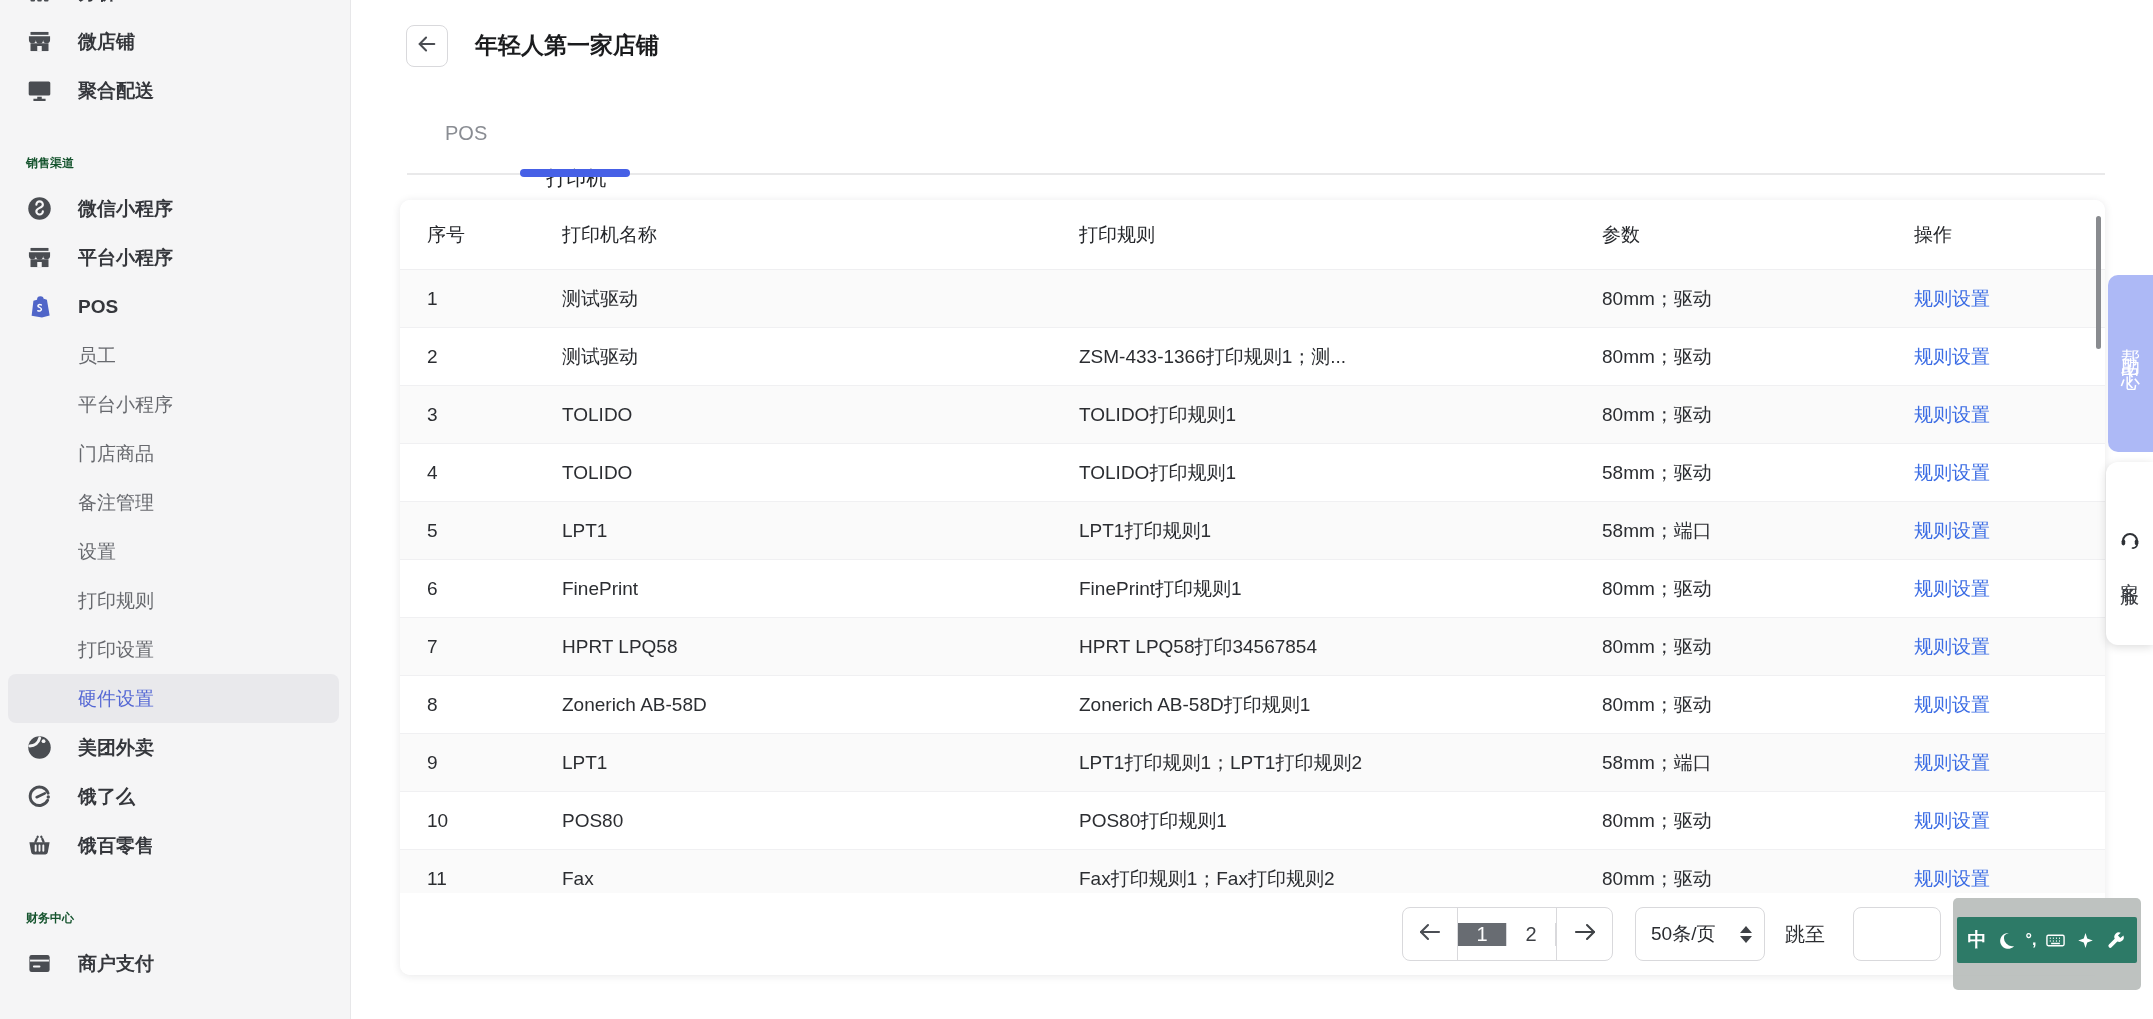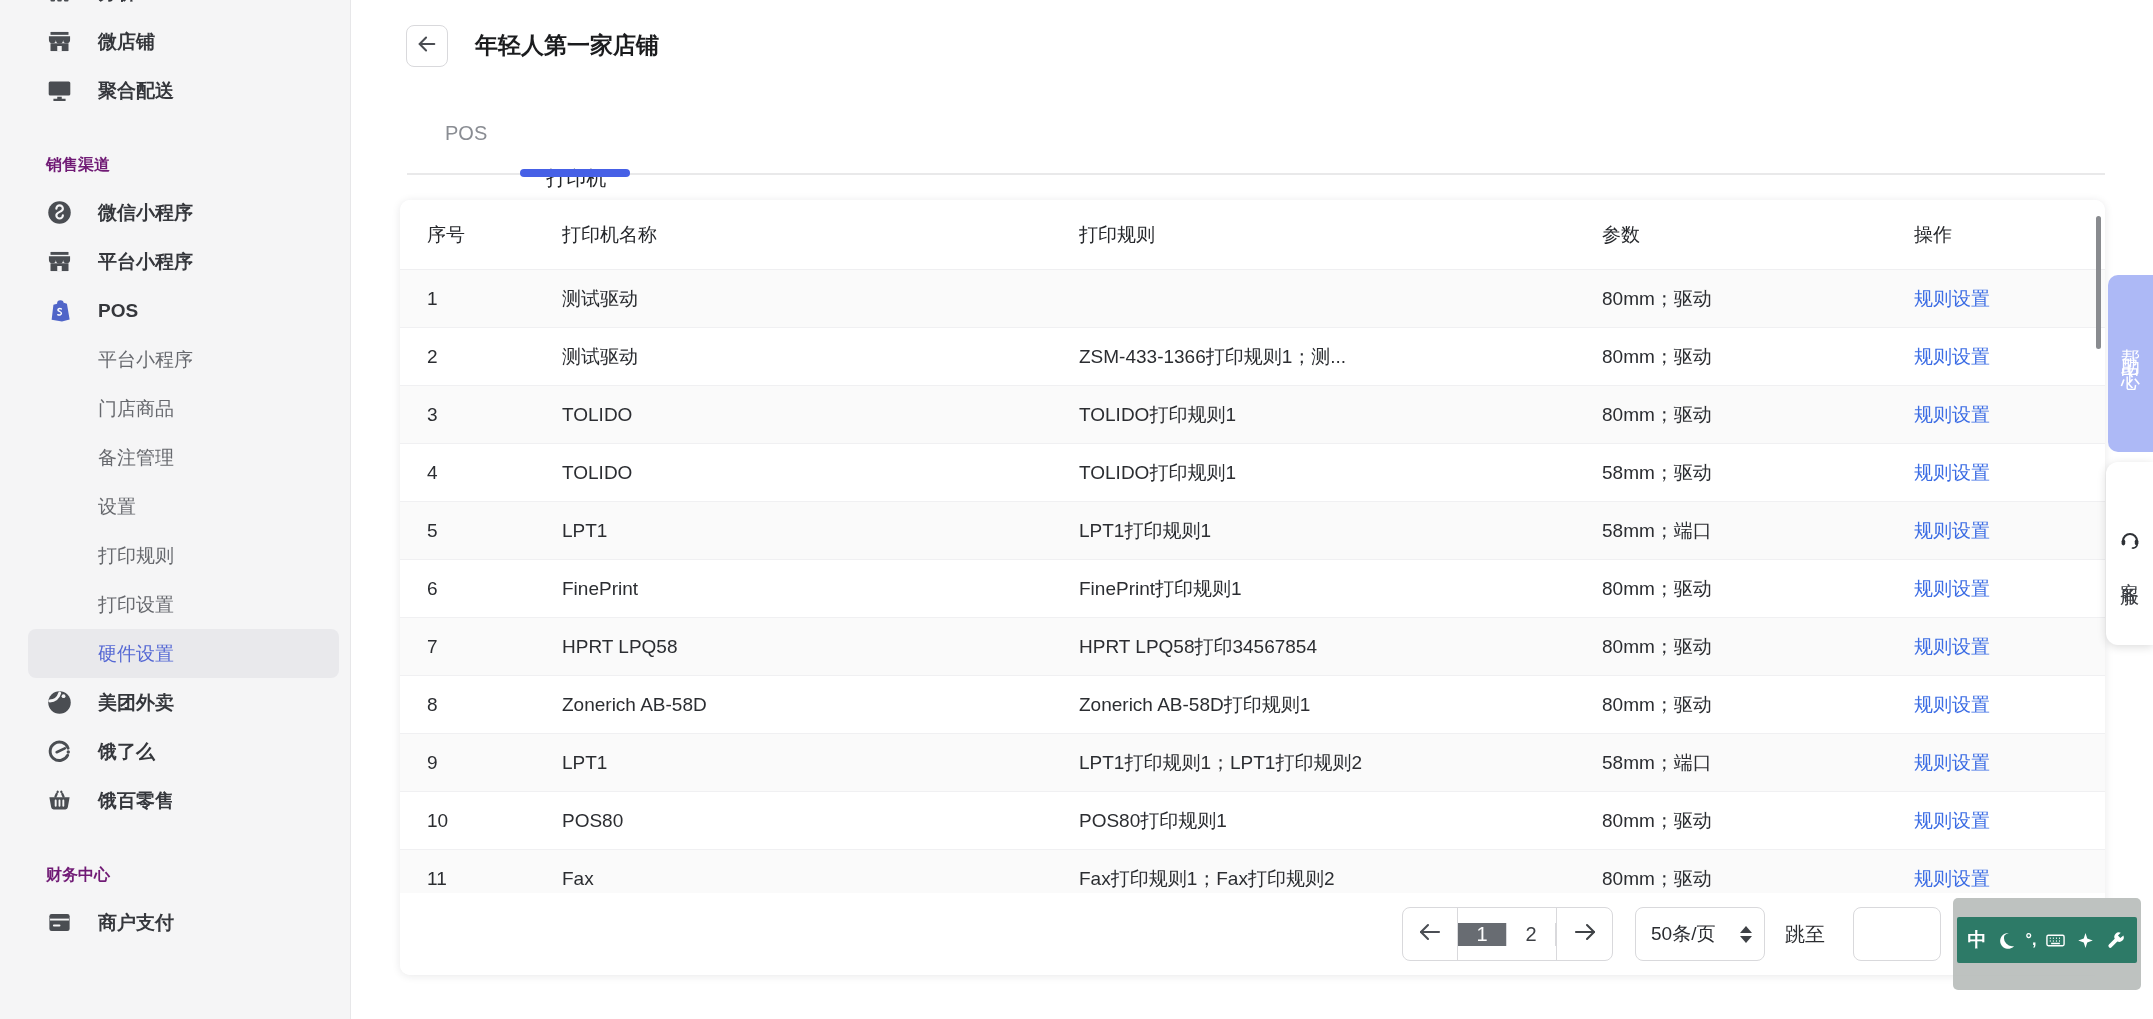--- a/index.html
+++ b/index.html
@@ -1,29 +1,29 @@
 <!DOCTYPE html>
 <html><head>
 <meta charset="utf-8">
 <style>
   html,body{margin:0;padding:0;background:#fff;}
   .screen{position:relative;width:2153px;height:1019px;overflow:hidden;background:#fff;
           font-family:"Liberation Sans","DejaVu Sans",sans-serif;color:#2b2d31;}
 
   
   .sidebar{position:absolute;left:0;top:0;width:351px;height:1019px;background:#f5f5f6;
-           border-right:1px solid #e7e7e9;overflow:hidden;box-sizing:border-box;padding-left:20px;}
+           border-right:1px solid #e7e7e9;overflow:hidden;box-sizing:border-box;}
   .side-item{display:flex;align-items:center;height:49px;padding-left:26px;font-size:19px;
              font-weight:600;color:#35373c;cursor:pointer;}
   .side-item .icn{width:27px;height:27px;margin-right:25px;display:flex;align-items:center;justify-content:center;}
   .side-item .icn svg{width:27px;height:27px;}
   .side-sub{height:49px;display:flex;align-items:center;padding-left:78px;font-size:19px;
             color:#67696e;font-weight:400;cursor:pointer;}
   .side-sub.selected{background:#e9e9ec;border-radius:8px;margin:0 11px 0 8px;padding-left:70px;color:#5568d4;text-align:right;}
-  .side-section{margin:40px 0 12px 26px;font-size:16px;color:#701a75;font-weight:600;}
+  .side-section{margin:40px 0 12px 26px;font-size:12px;color:#14532d;font-weight:600;}
 
   
   .back-btn{position:absolute;left:406px;top:25px;width:42px;height:42px;border:1px solid #d9d9dc;
             border-radius:8px;background:#fff;display:flex;align-items:center;justify-content:center;
             box-sizing:border-box;cursor:pointer;}
   .back-btn svg{width:22px;height:22px;}
   .page-title{position:absolute;left:475px;top:30px;font-size:23px;font-weight:700;color:#1b1c1e;}
 
   
   .tabs{position:absolute;left:445px;top:122px;display:flex;gap:59px;font-size:20px;}
@@ -153,20 +153,21 @@
       </div>
       <div class="side-item">
         <span class="icn">
           <svg viewBox="0 0 24 24">
             <path fill="#5065c8" d="M15.8 5.2l2.8.9L21 20.1l-6.8 1.6L5 20.2 6.6 6.8l3.2-.9a2.8 2.8 0 0 1 6 0z"></path>
             <path d="M13.6 10.6c-1.6-.6-3-.2-3 .9 0 1.5 3.1 1.1 3.1 3 0 1.3-1.5 1.9-3.2 1.3" fill="none" stroke="#fff" stroke-width="1.3" stroke-linecap="round"></path>
           </svg>
         </span>
         <span>POS</span>
       </div>
+      <div class="side-sub">员工</div>
       <div class="side-sub">平台小程序</div>
       <div class="side-sub">门店商品</div>
       <div class="side-sub">备注管理</div>
       <div class="side-sub">设置</div>
       <div class="side-sub">打印规则</div>
       <div class="side-sub">打印设置</div>
       <div class="side-sub selected">硬件设置</div>
       <div class="side-item">
         <span class="icn">
           <svg viewBox="0 0 24 24">

